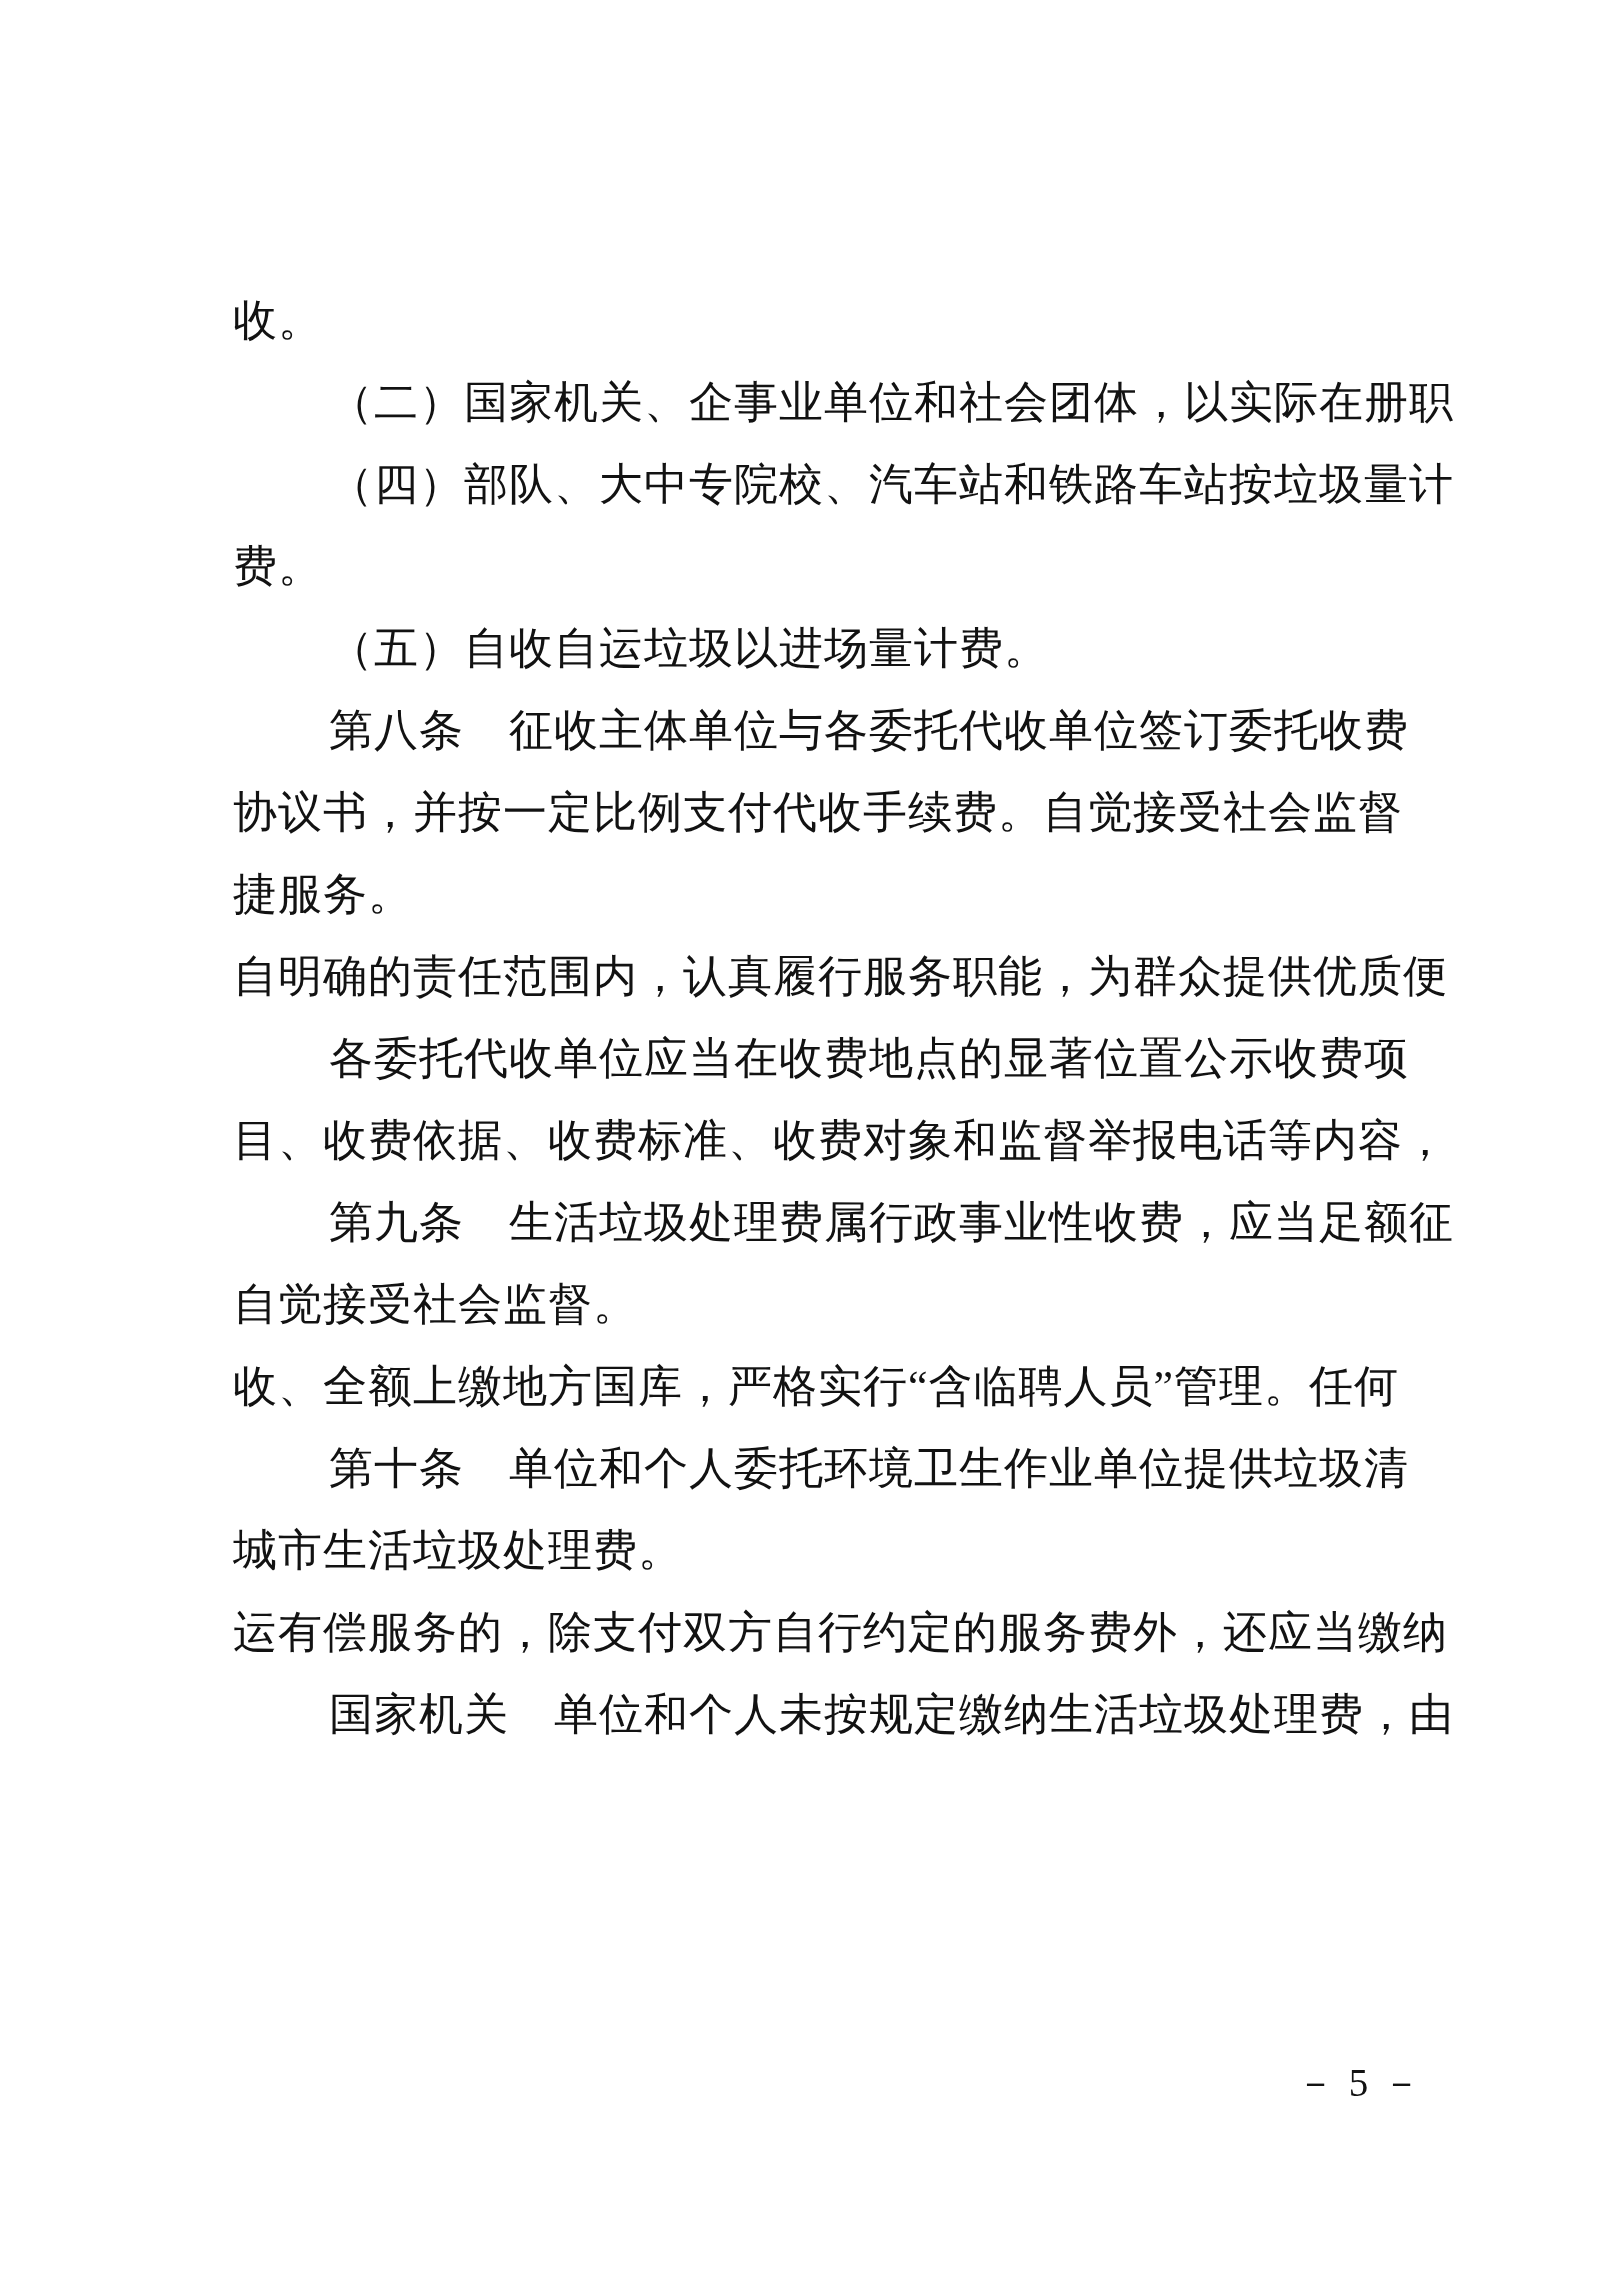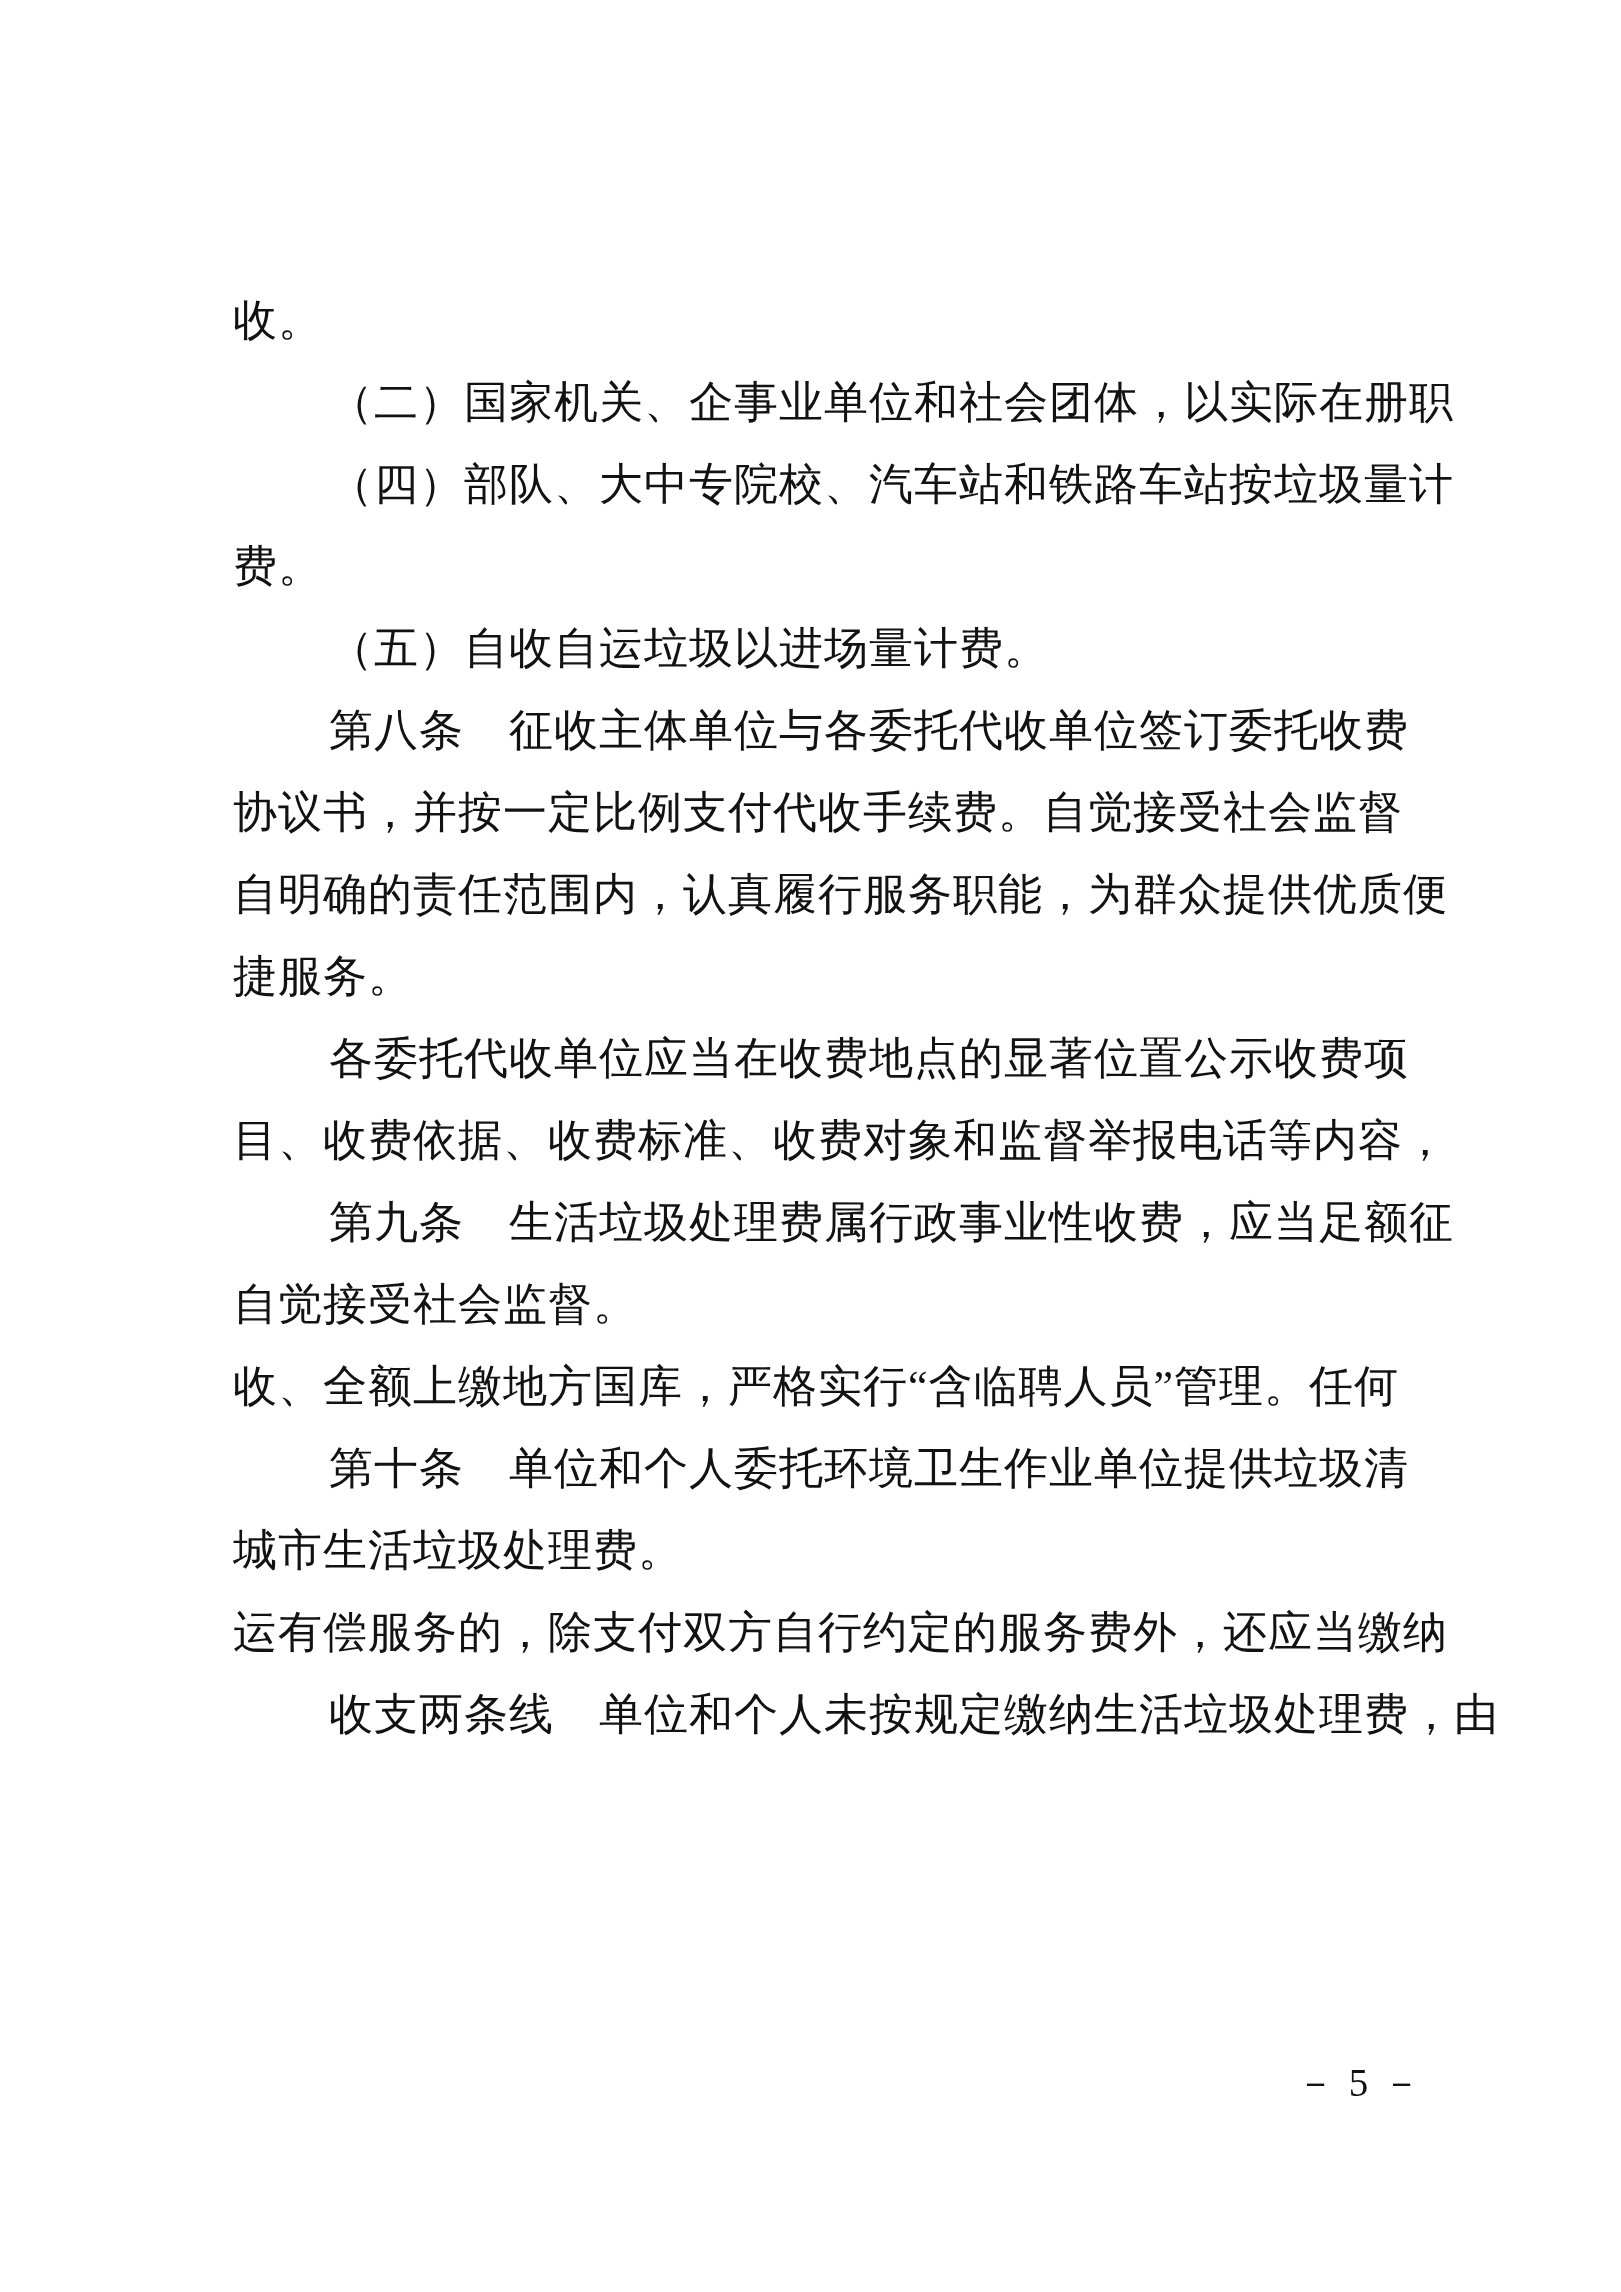--- a/index.html
+++ b/index.html
@@ -42,28 +42,28 @@
 
 <div class="page">
   <div class="text-block">
     <div class="line">收。</div>
     <div class="line ind">（二）国家机关、企事业单位和社会团体，以实际在册职</div>
     <div class="line ind">（四）部队、大中专院校、汽车站和铁路车站按垃圾量计</div>
     <div class="line">费。</div>
     <div class="line ind">（五）自收自运垃圾以进场量计费。</div>
     <div class="line ind">第八条　征收主体单位与各委托代收单位签订委托收费</div>
     <div class="line">协议书，并按一定比例支付代收手续费。自觉接受社会监督</div>
+    <div class="line">捷服务。</div>
     <div class="line">自明确的责任范围内，认真履行服务职能，为群众提供优质便</div>
-    <div class="line">捷服务。</div>
     <div class="line ind">各委托代收单位应当在收费地点的显著位置公示收费项</div>
     <div class="line">目、收费依据、收费标准、收费对象和监督举报电话等内容，</div>
     <div class="line ind">第九条　生活垃圾处理费属行政事业性收费，应当足额征</div>
     <div class="line">自觉接受社会监督。</div>
     <div class="line">收、全额上缴地方国库，严格实行“含临聘人员”管理。任何</div>
     <div class="line ind">第十条　单位和个人委托环境卫生作业单位提供垃圾清</div>
     <div class="line">城市生活垃圾处理费。</div>
     <div class="line">运有偿服务的，除支付双方自行约定的服务费外，还应当缴纳</div>
-    <div class="line ind">收支两条线　单位和个人未按规定缴纳生活垃圾处理费，由</div>
+    <div class="line ind">国家机关　单位和个人未按规定缴纳生活垃圾处理费，由</div>
   </div>
 
   <div class="footer-pagenum">－ 5 －</div>
 </div>
 
 
 </body></html>

